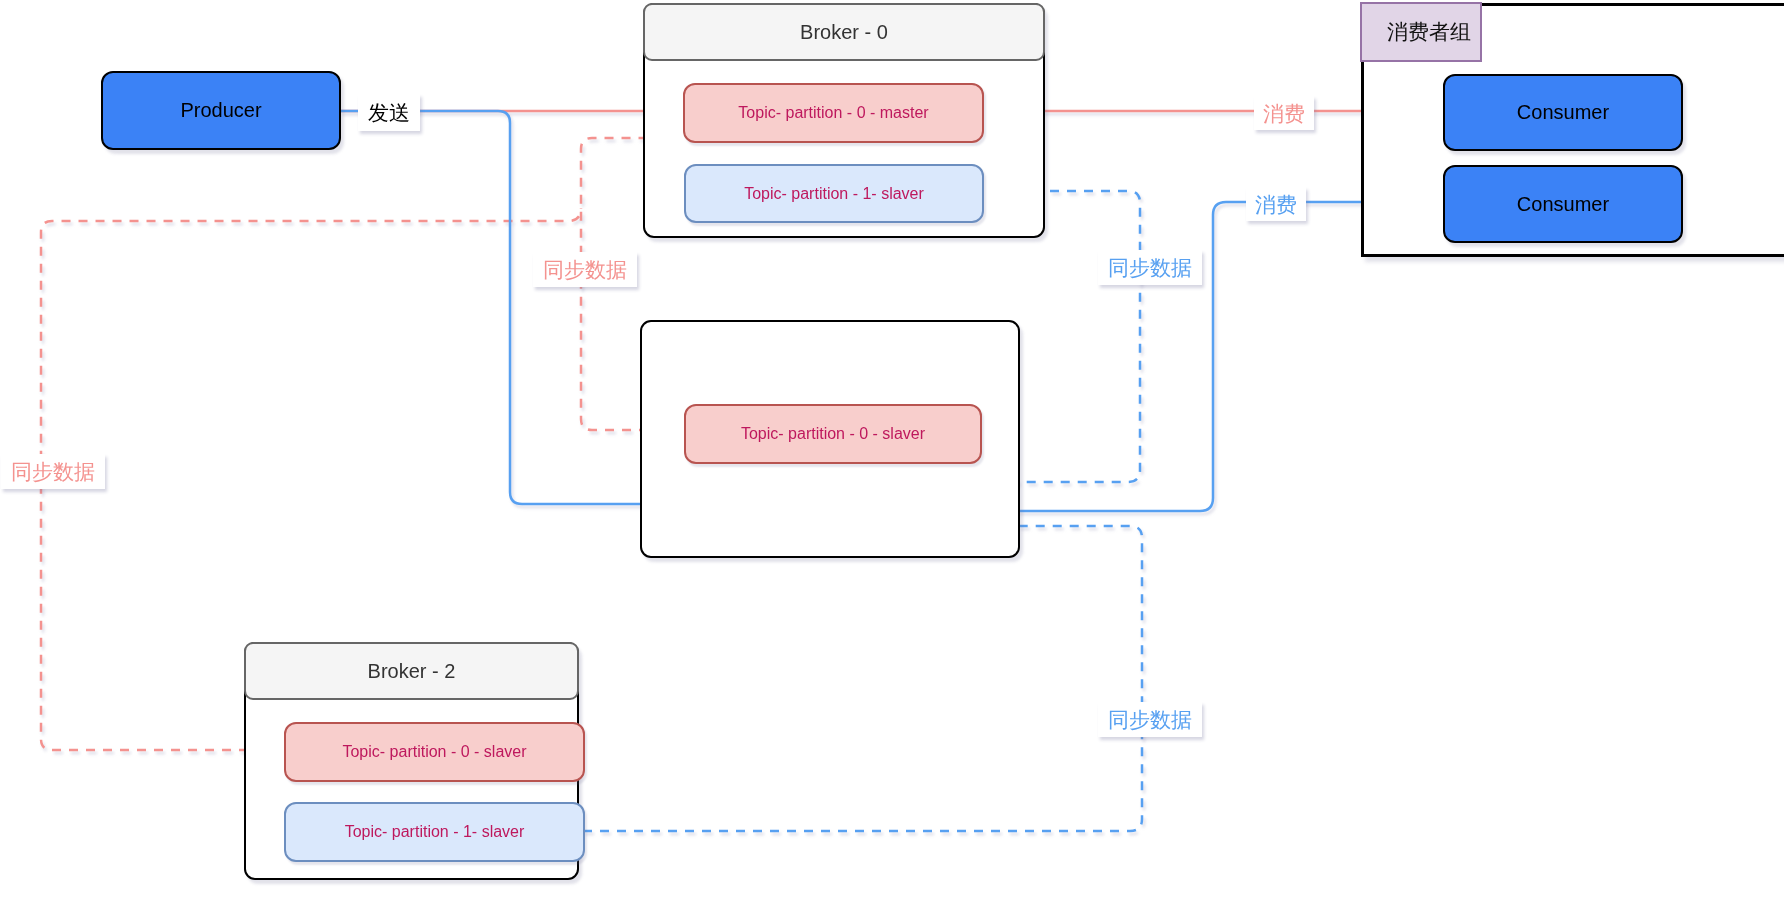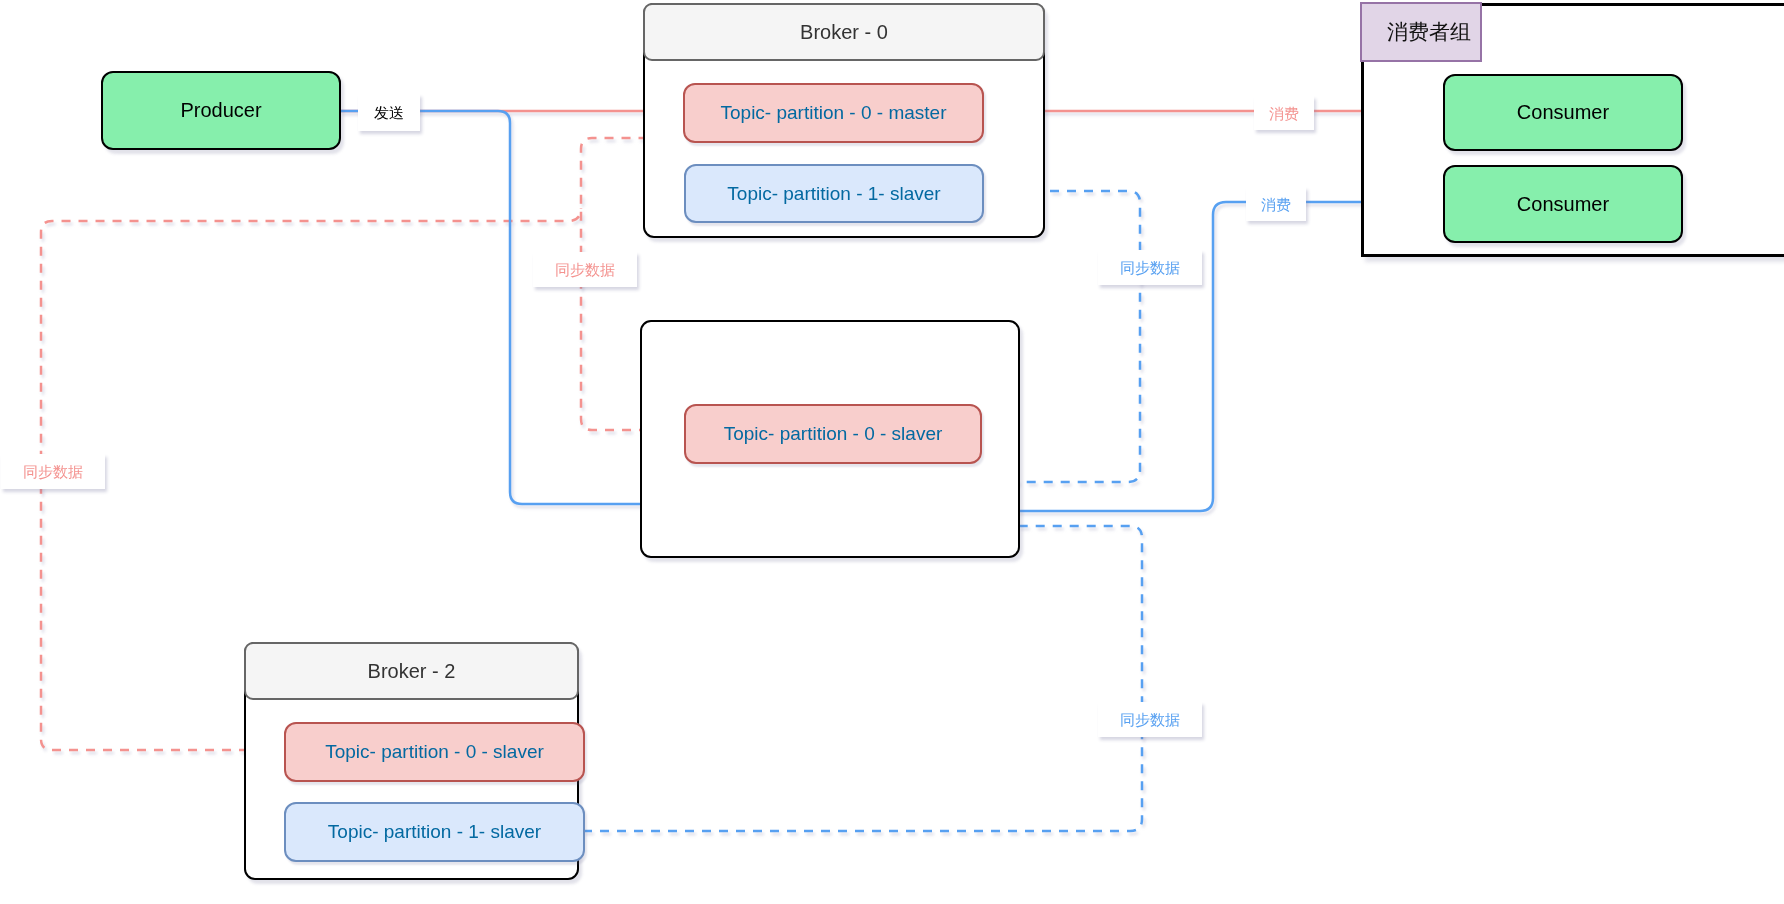--- a/index.html
+++ b/index.html
@@ -12,57 +12,57 @@
   .e { fill:none; stroke-width:2.5px; }
   .e.pink { stroke:var(--pink-line); }
   .e.blue { stroke:var(--blue-line); }
   .e.dash { stroke-dasharray:9 8; }
   .ah.pink { fill:var(--pink-line); stroke:none; }
   .ah.blue { fill:var(--blue-line); stroke:none; }
 
   .node { position:absolute; box-sizing:border-box; display:flex;
     align-items:center; justify-content:center; z-index:2; }
   .rounded-node {
-    background:#86efac; border:2px solid #000; border-radius:12px;
+    background:#3b82f6; border:2px solid #000; border-radius:12px;
     box-shadow:3px 4px 3px rgba(110,110,150,0.20);
     font-size:20px; color:#000;
   }
   .broker {
     background:#fff; border:2px solid #000; border-radius:11px;
     box-shadow:3px 4px 3px rgba(110,110,150,0.20);
   }
   .broker-header {
     position:absolute; left:-2px; top:-2px; width:calc(100% + 4px);
     box-sizing:border-box; background:var(--header-fill);
     border:2px solid var(--header-stroke); border-radius:9px;
     display:flex; align-items:center; justify-content:center;
     font-size:20px; color:#333;
   }
   .partition {
     position:absolute; box-sizing:border-box; border-radius:12px;
     display:flex; align-items:center; justify-content:center;
-    font-size:19px; color:#0369a1;
+    font-size:16px; color:#be185d;
     box-shadow:2px 3px 2px rgba(110,110,150,0.18);
   }
   .partition.red  { background:var(--red-fill);  border:2px solid var(--red-stroke); }
   .partition.blue { background:var(--blue-fill); border:2px solid var(--blue-stroke); }
 
   .group-box {
     background:#fff; border:3px solid #000;
     box-shadow:4px 5px 4px rgba(110,110,150,0.20);
   }
   .group-tab {
     background:var(--purple-fill); border:2px solid var(--purple-stroke);
     box-sizing:border-box; font-size:21px; color:#111;
     display:flex; align-items:center; justify-content:center; z-index:3;padding-left:16px;
   }
   .edge-label {
     position:absolute; z-index:4; background:#fff;
     display:flex; align-items:center; justify-content:center;
-    font-size:15px; line-height:1;
+    font-size:21px; line-height:1;
     box-shadow:2px 3px 3px rgba(120,120,160,0.30);
     padding:2px 2px;
   }
   .t-pink  { color:var(--pink-line); }
   .t-blue  { color:var(--blue-line); }
   .t-black { color:#000; }
 </style>
 </head>
 <body>
 

